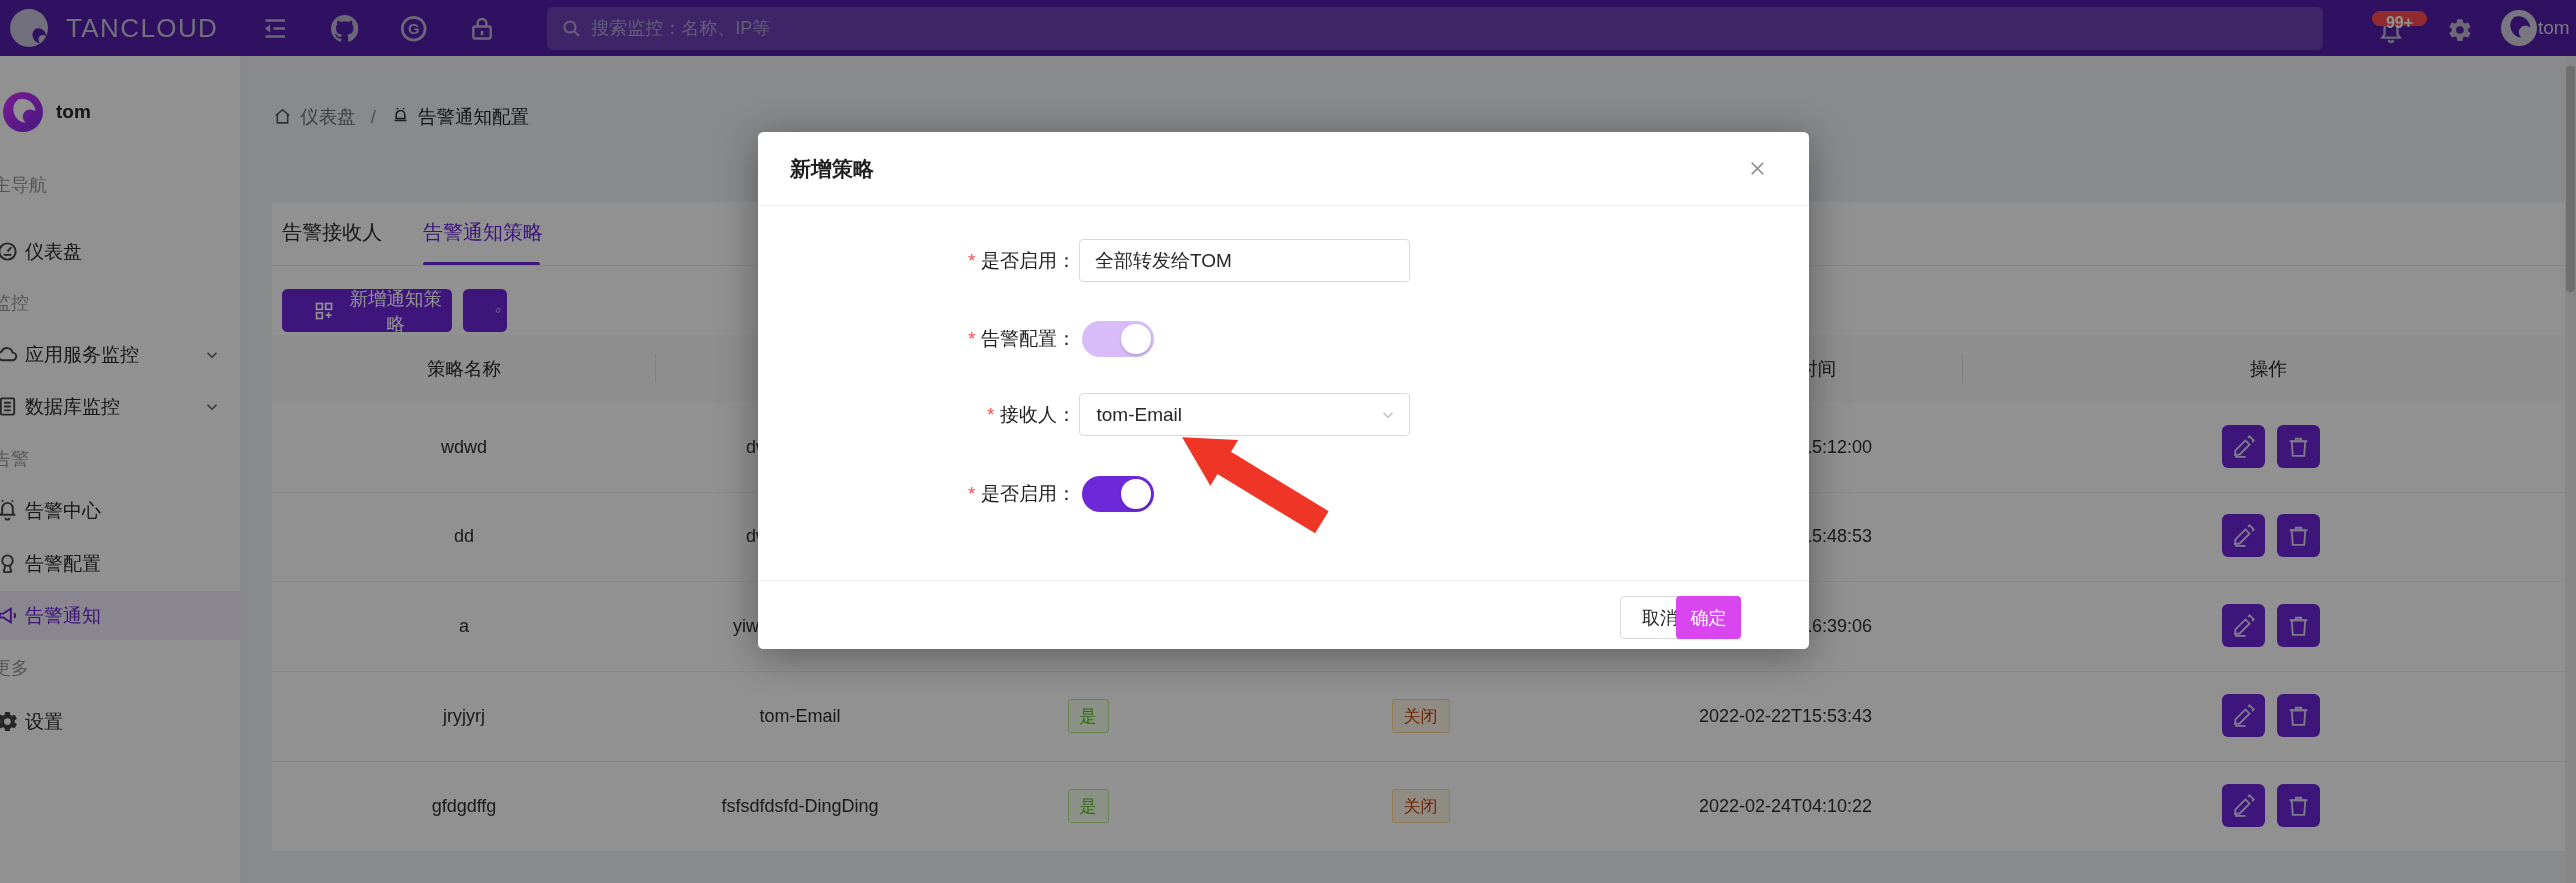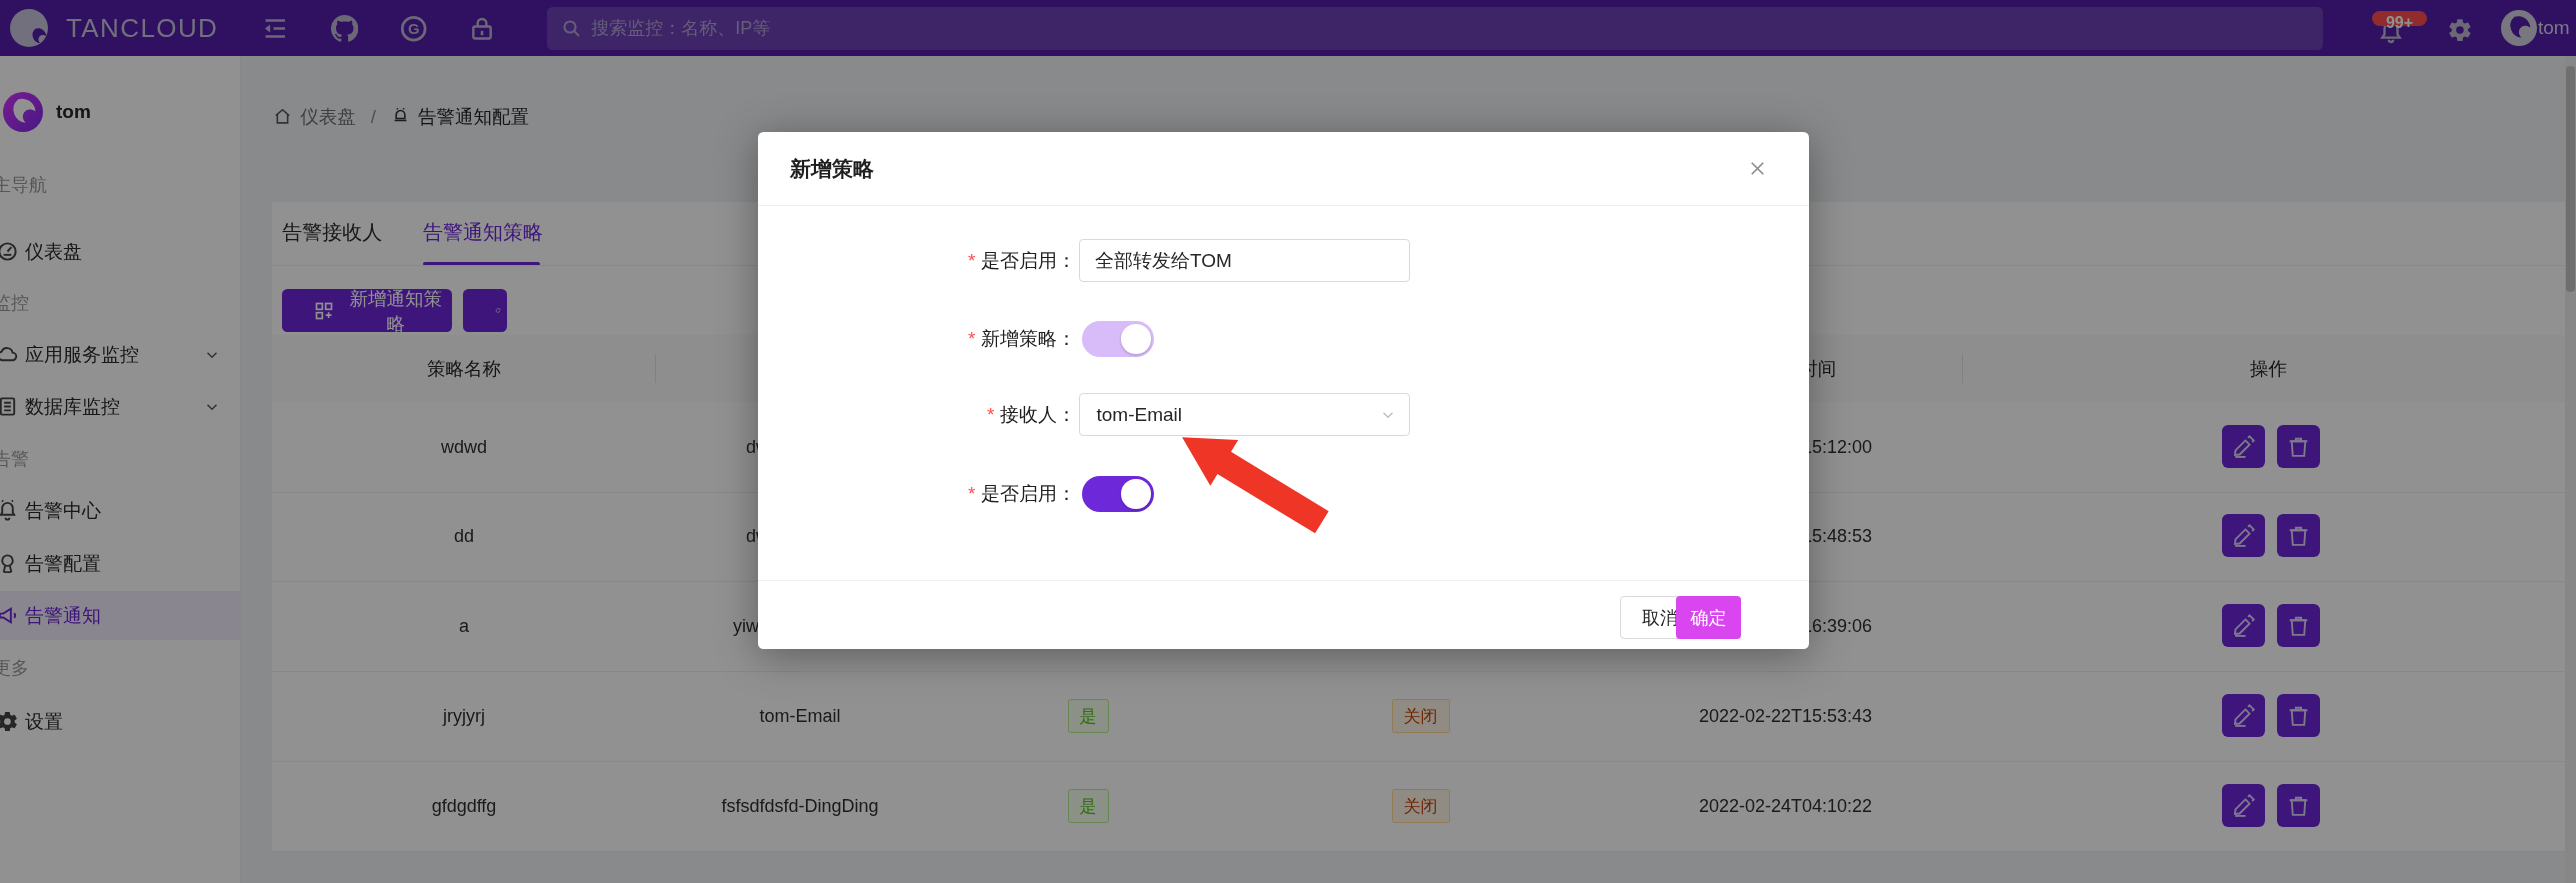--- a/index.html
+++ b/index.html
@@ -429,21 +429,21 @@
     <div id="modal-divider" class="abs"></div>
 
     <div class="form-label" style="top:107px;height:43px;">
       <span class="req">*</span>
       <span>是否启用：</span>
     </div>
     <input class="form-input" style="top: 107px;" value="全部转发给TOM">
 
     <div class="form-label" style="top:189px;height:36px;">
       <span class="req">*</span>
-      <span>新增策略：</span>
+      <span>告警配置：</span>
     </div>
     <div class="switch on-disabled" style="top:189px;">
         <div class="knob"></div>
       </div>
 
     <div class="form-label" style="top:261px;height:43px;">
       <span class="req">*</span>
       <span>接收人：</span>
     </div>
     <div class="form-select" style="top:261px;">

